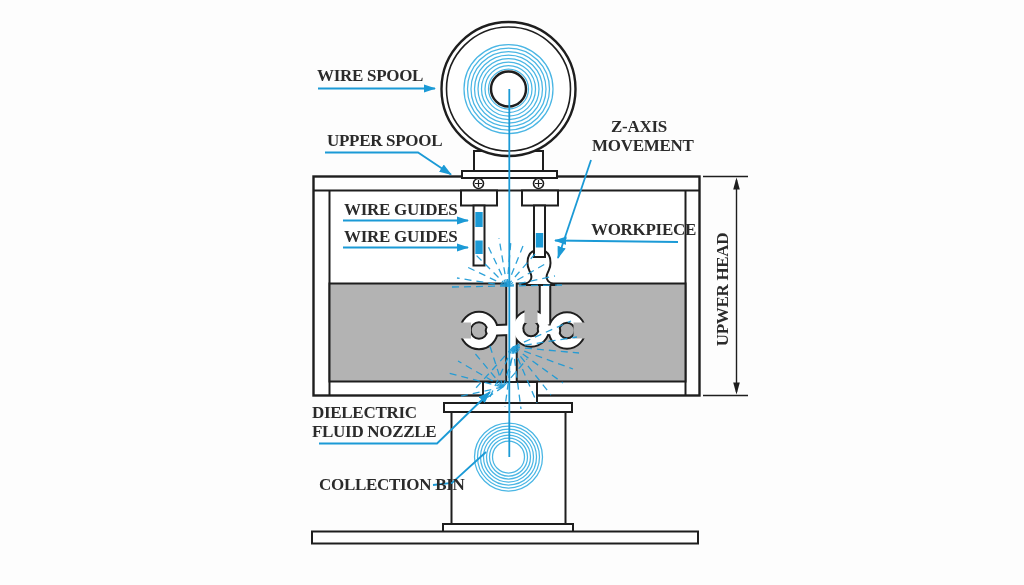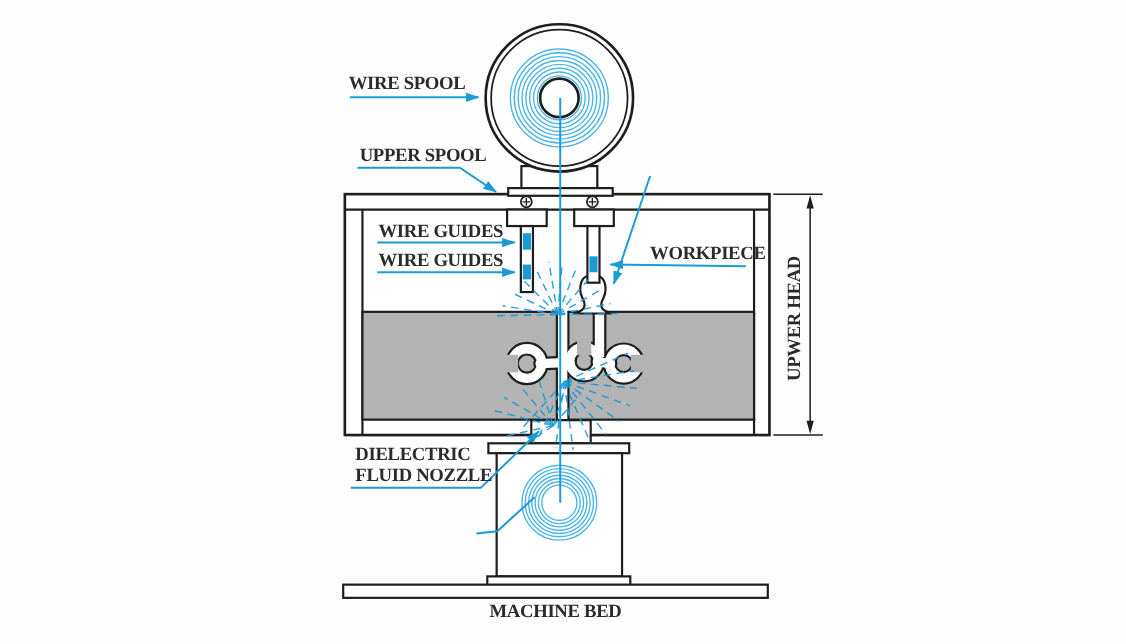--- a/index.html
+++ b/index.html
@@ -197,17 +197,18 @@
       <path d="M678,242 L555,240.5" class="lead" marker-end="url(#mb)"></path>
       <path d="M319,443.5 H437 L490,392" class="lead" marker-end="url(#mb)"></path>
       <path d="M433,485 L452,483 L486,452" class="lead"></path>
     </g>
   </svg>
 
   <div class="lbl" style="left:317px;top:66px">WIRE SPOOL</div>
   <div class="lbl" style="left:327px;top:131px">UPPER SPOOL</div>
   <div class="lbl" style="left:344px;top:200px">WIRE GUIDES</div>
   <div class="lbl" style="left:344px;top:227px">WIRE GUIDES</div>
+  <div class="lbl wrap ctr" style="left:592px;top:117px;width:94px">Z-AXIS MOVEMENT</div>
   <div class="lbl" style="left:591px;top:220px">WORKPIECE</div>
   <div class="lbl vert ctr" style="left:662px;top:280px;width:120px">UPWER HEAD</div>
-  <div class="lbl wrap" style="left:323px;top:403px;width:140px">DIELECTRIC FLUID NOZZLE</div>
-  <div class="lbl ctr" style="left:312px;top:546px;width:386px">MACHINE BED</div>
+  <div class="lbl wrap" style="left:312px;top:403px;width:140px">DIELECTRIC FLUID NOZZLE</div>
+  <div class="lbl" style="left:319px;top:475px">COLLECTION BIN</div>
 </div>
 
 </body></html>

